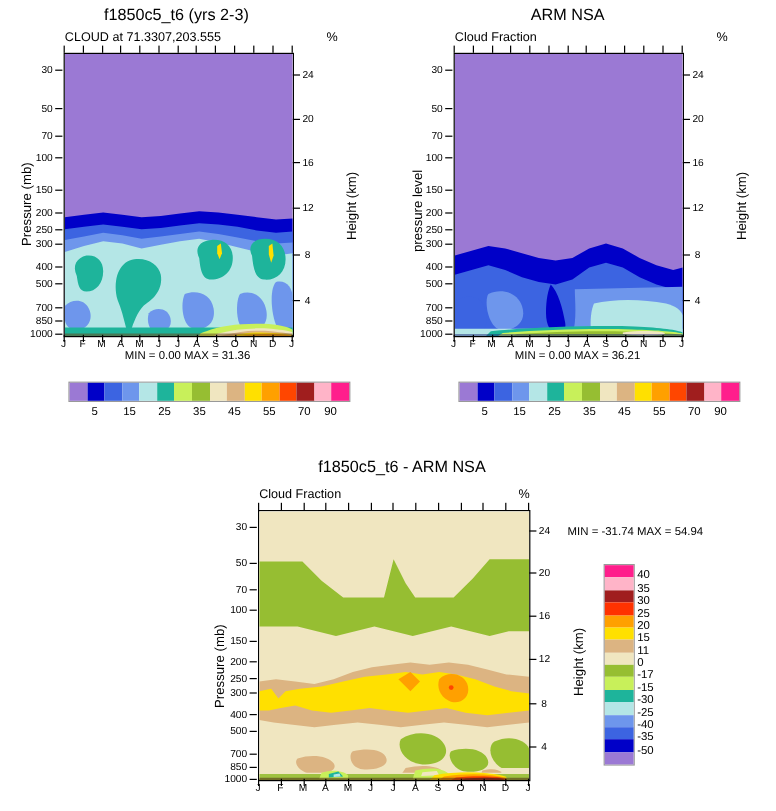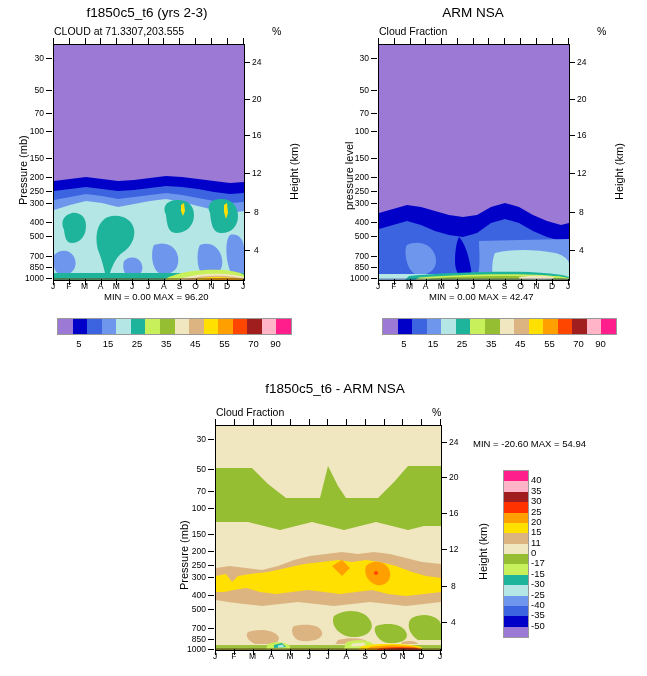--- a/index.html
+++ b/index.html
@@ -165,21 +165,21 @@
       <div class="mon" style="left: 172.667px; top: 281px;">S</div>
       <div class="tk" style="left: 195.5px; top: 279px; width: 1px; height: 6px;"></div>
       <div class="mon" style="left: 188.5px; top: 281px;">O</div>
       <div class="tk" style="left: 211.333px; top: 279px; width: 1px; height: 6px;"></div>
       <div class="mon" style="left: 204.333px; top: 281px;">N</div>
       <div class="tk" style="left: 227.167px; top: 279px; width: 1px; height: 6px;"></div>
       <div class="mon" style="left: 220.167px; top: 281px;">D</div>
       <div class="tk" style="left: 243px; top: 279px; width: 1px; height: 6px;"></div>
       <div class="mon" style="left: 236px; top: 281px;">J</div>
     </div>
-  <div class="minmax" style="left:104px;top:291px;">MIN =  0.00 MAX =  96.20</div>
+  <div class="minmax" style="left:104px;top:291px;">MIN =  0.00 MAX =  31.36</div>
 </div>
 
 <div class="panel">
   <div class="ttl" style="left:378px;top:5px;width:190px;">ARM NSA</div>
   <div class="sub" style="left:379px;top:25px;">Cloud Fraction</div>
   <div class="pct" style="left:597px;top:25px;">%</div>
   <div class="axlab-y" style="left:343px;top:210px;">pressure level</div>
   <div class="axlab-y" style="left:613px;top:200px;">Height (km)</div>
 
   <div class="plotbox" style="left:378px;top:44px;width:190px;height:235px;">
@@ -295,21 +295,21 @@
       <div class="mon" style="left: 497.667px; top: 281px;">S</div>
       <div class="tk" style="left: 520.5px; top: 279px; width: 1px; height: 6px;"></div>
       <div class="mon" style="left: 513.5px; top: 281px;">O</div>
       <div class="tk" style="left: 536.333px; top: 279px; width: 1px; height: 6px;"></div>
       <div class="mon" style="left: 529.333px; top: 281px;">N</div>
       <div class="tk" style="left: 552.167px; top: 279px; width: 1px; height: 6px;"></div>
       <div class="mon" style="left: 545.167px; top: 281px;">D</div>
       <div class="tk" style="left: 568px; top: 279px; width: 1px; height: 6px;"></div>
       <div class="mon" style="left: 561px; top: 281px;">J</div>
     </div>
-  <div class="minmax" style="left:429px;top:291px;">MIN =  0.00 MAX =  42.47</div>
+  <div class="minmax" style="left:429px;top:291px;">MIN =  0.00 MAX =  36.21</div>
 </div>
 
 <div class="cbar" style="left:57px;top:318px;width:233px;height:15px;">
     <div class="cell" style="background: rgb(155, 121, 212); width: 14.5625px;"></div>
     <div class="cell" style="background: rgb(0, 0, 200); width: 14.5625px;"></div>
     <div class="cell" style="background: rgb(60, 100, 225); width: 14.5625px;"></div>
     <div class="cell" style="background: rgb(110, 150, 236); width: 14.5625px;"></div>
     <div class="cell" style="background: rgb(180, 230, 230); width: 14.5625px;"></div>
     <div class="cell" style="background: rgb(30, 180, 155); width: 14.5625px;"></div>
     <div class="cell" style="background: rgb(200, 240, 90); width: 14.5625px;"></div>
@@ -362,21 +362,21 @@
     <div class="cbar-lab" style="left: 568.594px; top: 338px;">70</div>
     <div class="cbar-lab" style="left: 590.438px; top: 338px;">90</div>
   </div>
 
 <div class="panel">
   <div class="ttl" style="left:215px;top:381px;width:240px;">f1850c5_t6 - ARM NSA</div>
   <div class="sub" style="left:216px;top:406px;">Cloud Fraction</div>
   <div class="pct" style="left:432px;top:406px;">%</div>
   <div class="axlab-y" style="left:178px;top:590px;">Pressure (mb)</div>
   <div class="axlab-y" style="left:477px;top:580px;">Height (km)</div>
-  <div class="minmax" style="left:473px;top:438px;">MIN = -20.60 MAX =  54.94</div>
+  <div class="minmax" style="left:473px;top:438px;">MIN = -31.74 MAX =  54.94</div>
 
   <div class="plotbox" style="left:215px;top:425px;width:225px;height:224px;">
     <svg width="225" height="224" viewBox="0 0 225 224" preserveAspectRatio="none">
       <rect x="0" y="0" width="225" height="224" fill="#f0e6c0"></rect>
 
       <path d="M0,42 L18,42 L36,42 L52,58 L70,72 L88,72 L104,72
                L112,40 L122,60 L130,72 L148,72 L162,72 L178,56 L192,40 L210,40 L225,40
                L225,100 L208,100 L192,104 L176,100 L160,96 L144,100 L128,104
                L112,100 L96,96 L80,100 L64,104 L48,100 L32,96 L16,96 L0,96 Z" fill="#96be32"></path>
 

